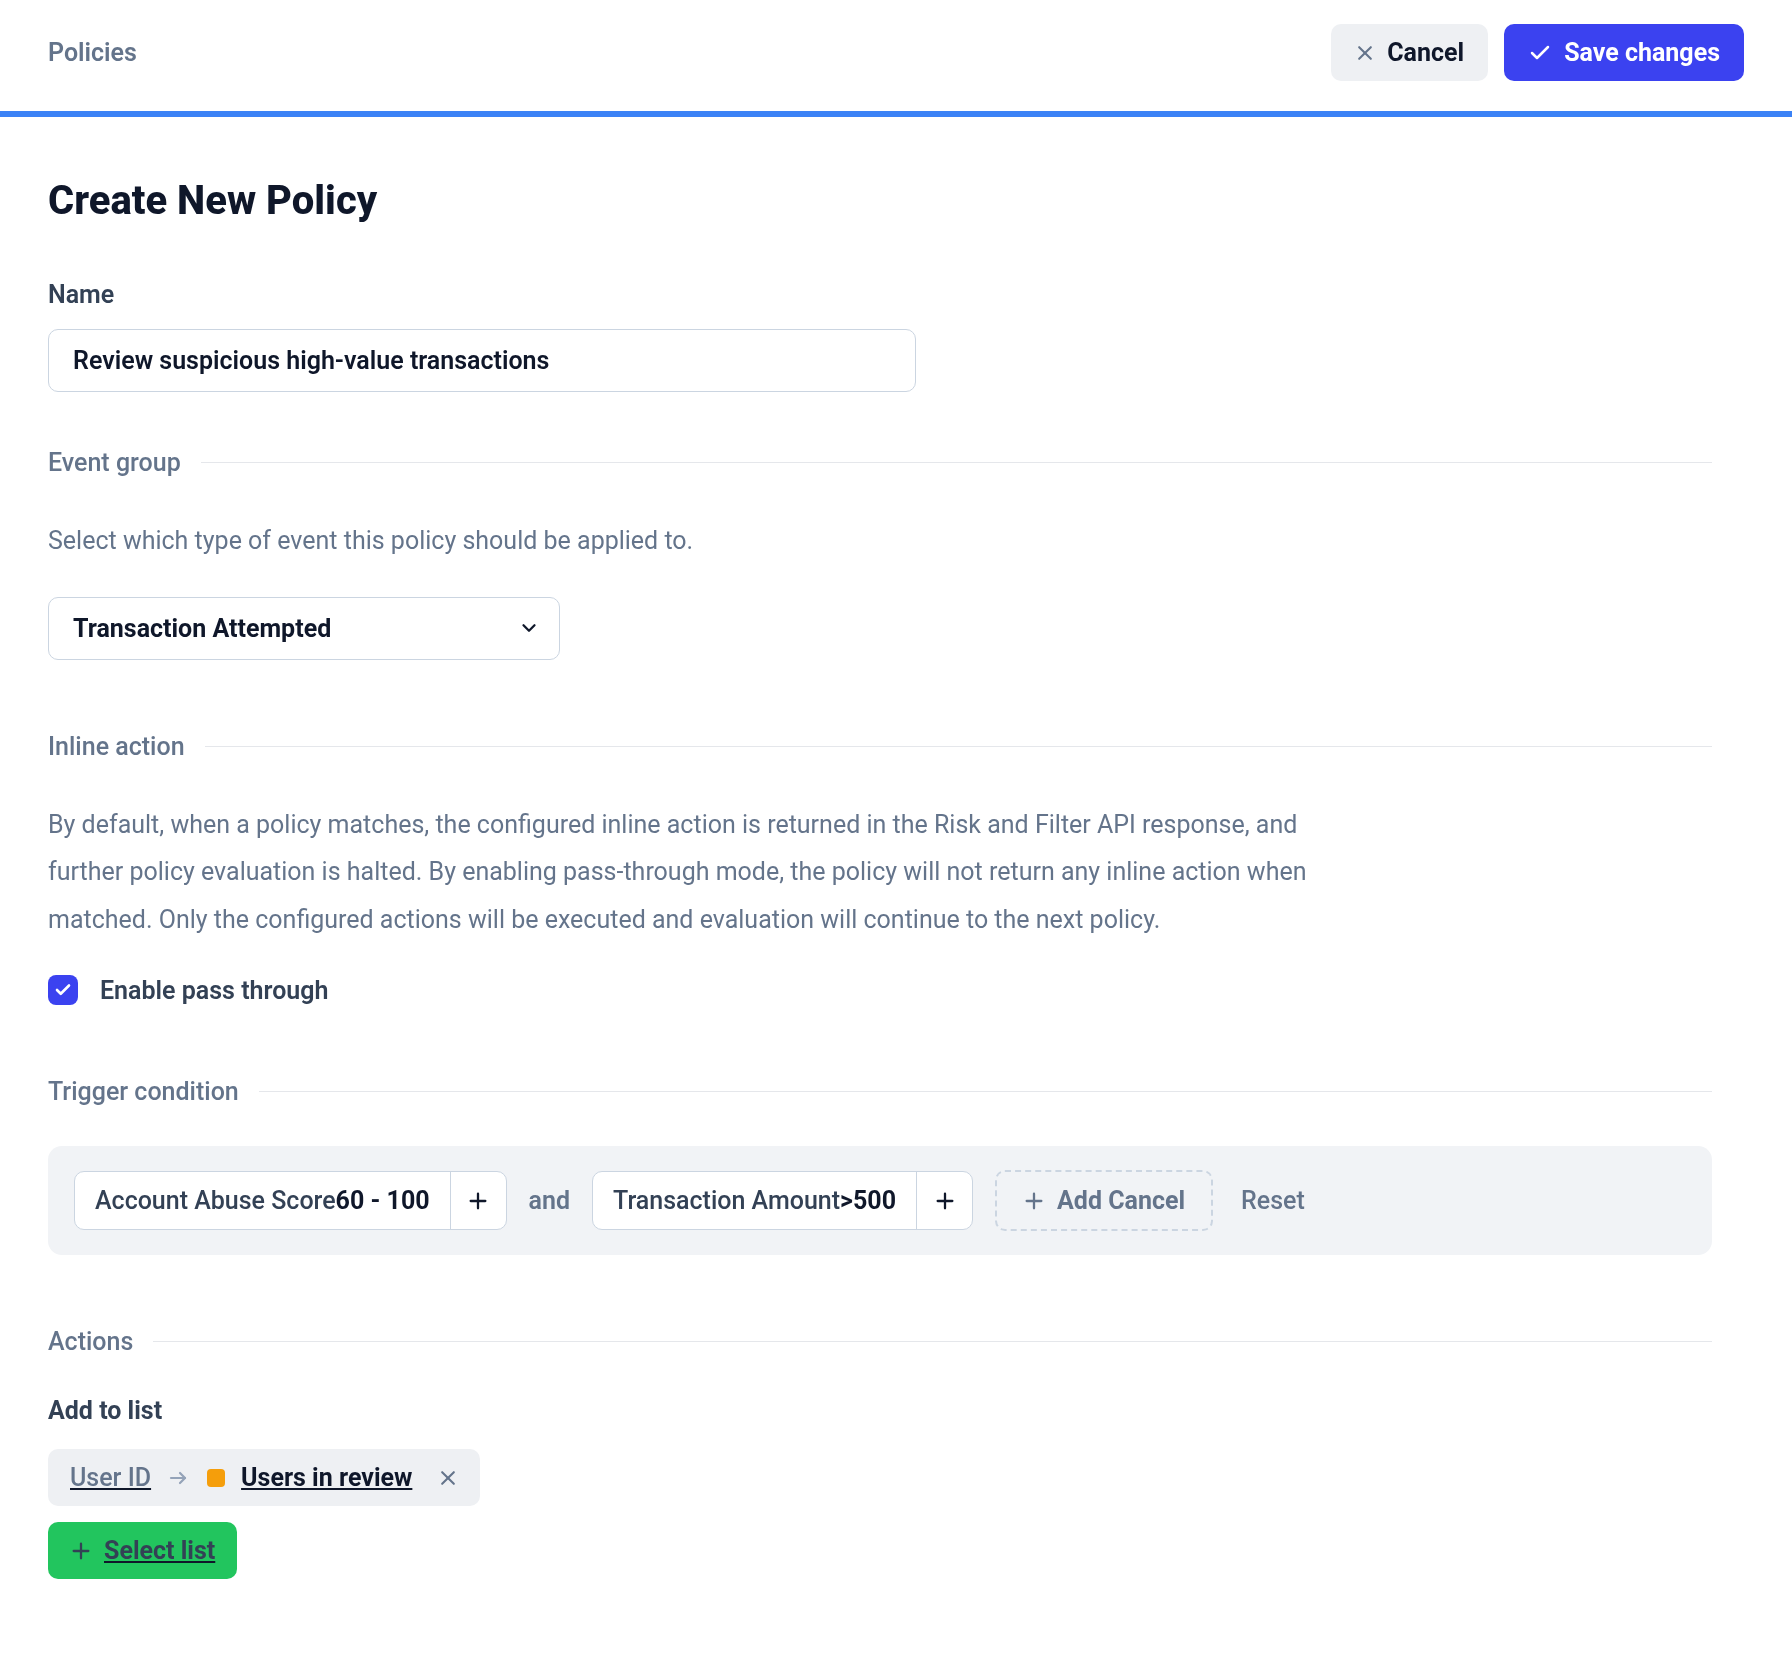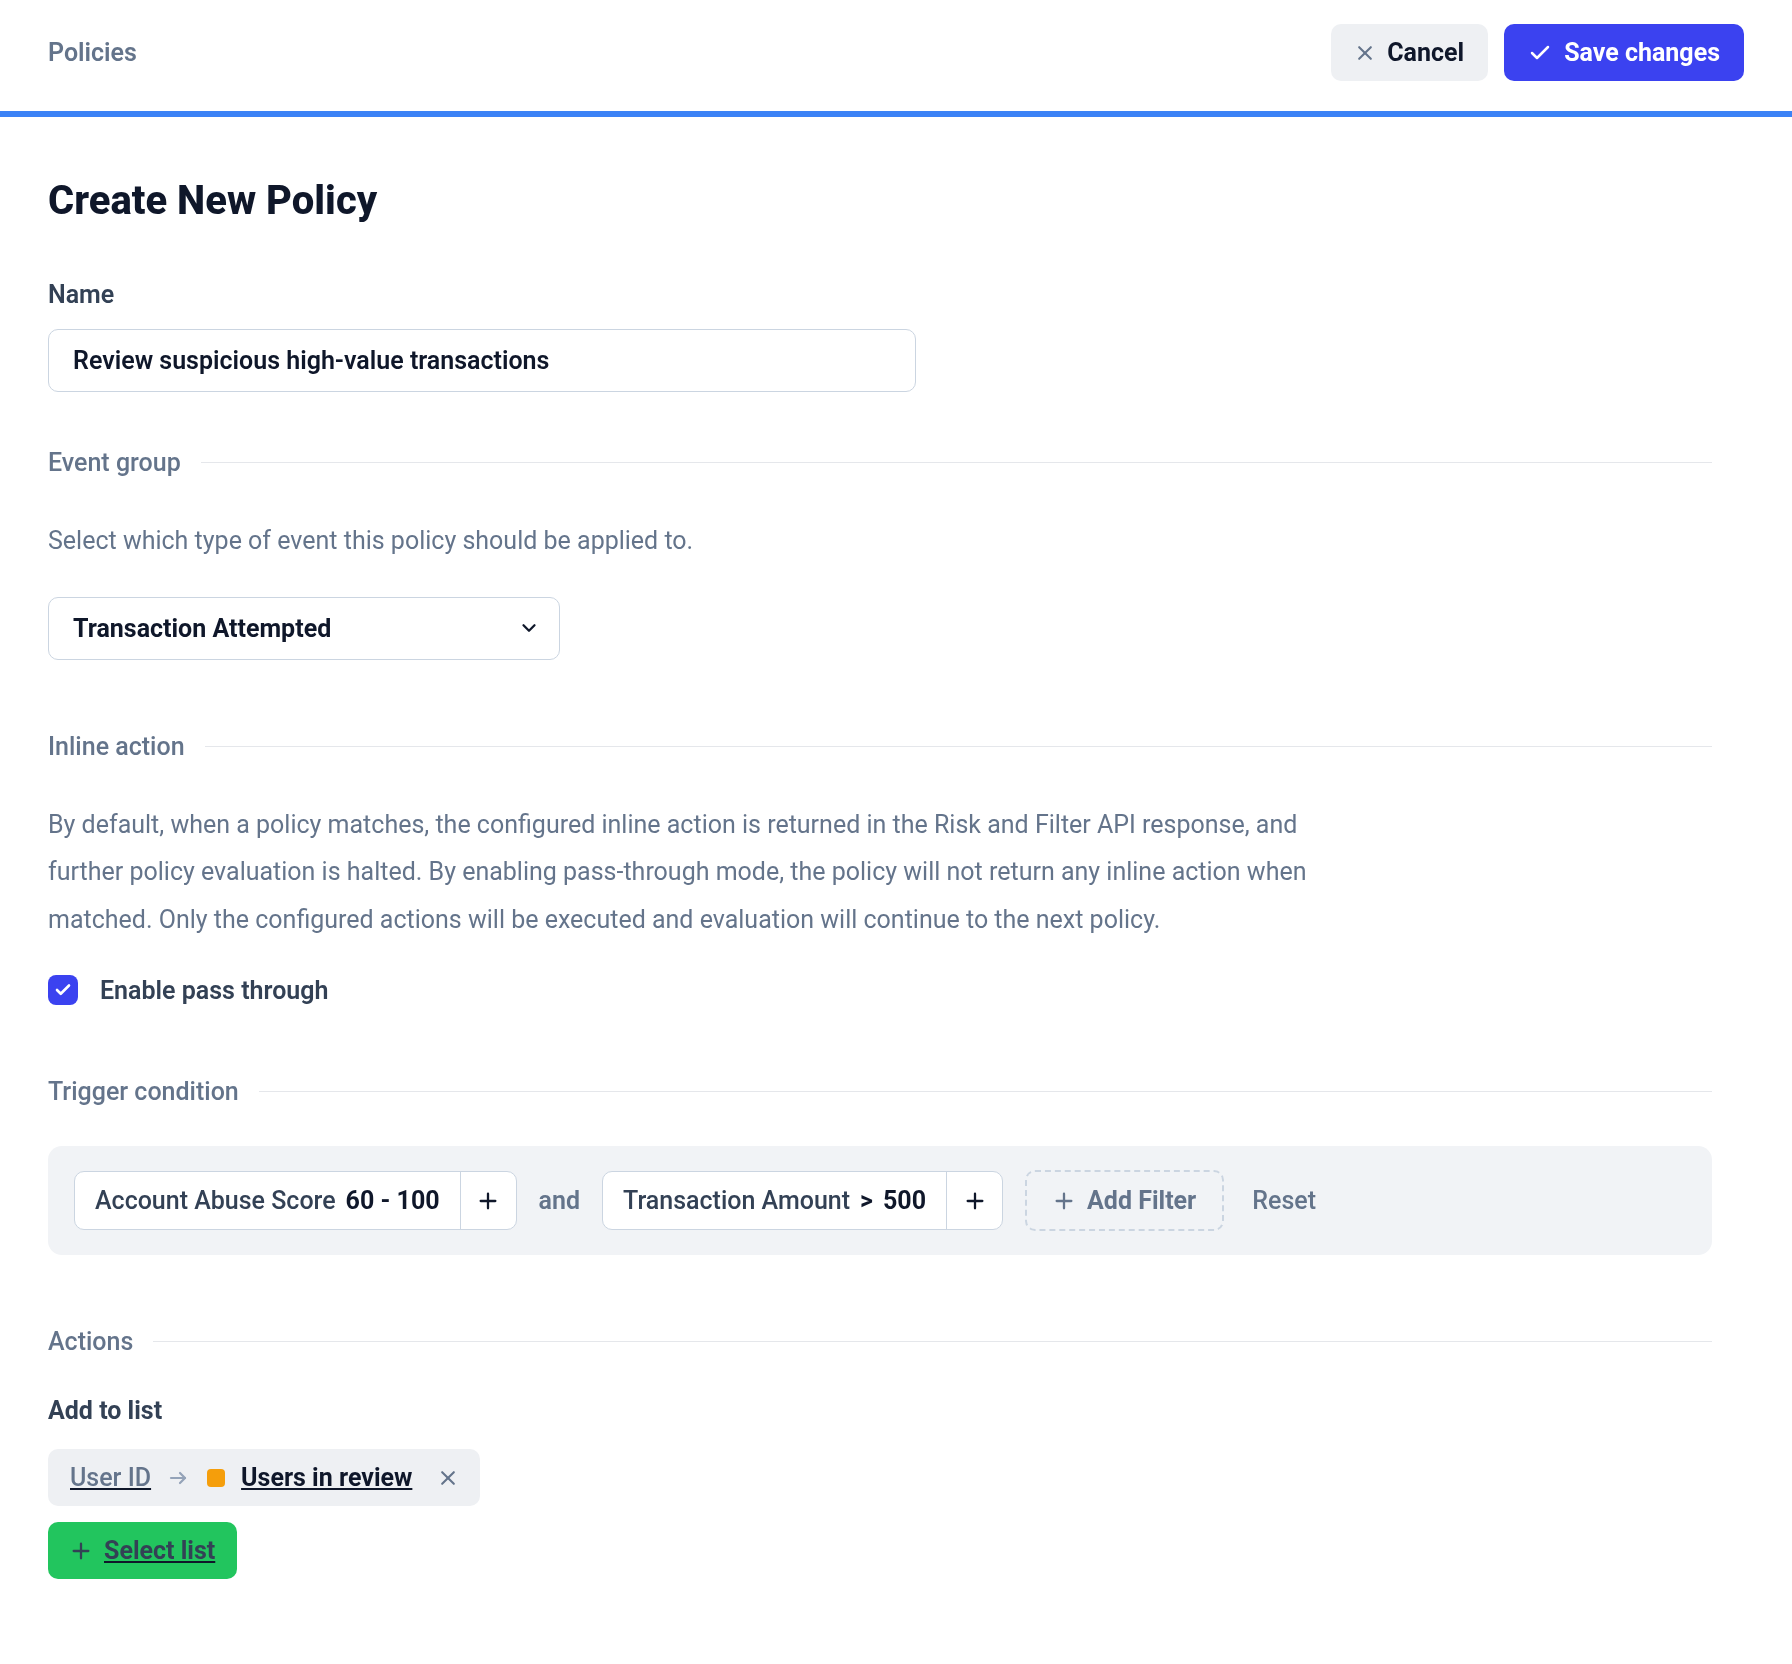--- a/index.html
+++ b/index.html
@@ -179,21 +179,20 @@
       display: inline-flex;
       align-items: stretch;
       background: #fff;
       border: 1.6px solid #cbd5e1;
       border-radius: 10px;
       overflow: hidden;
     }
     .chip-body {
       display: inline-flex;
       align-items: center;
-      gap: 10px;
       padding: 14px 20px;
       font-size: 25px;
       color: #334155;
       white-space: nowrap;
     }
     .chip-body .muted-text {
       font-weight: 500;
     }
     .chip-body .bold-text {
       font-weight: 700;
@@ -398,21 +397,21 @@
           </div>
         </div>
 
         <button class="add-filter-btn">
           <span>
             <svg width="22" height="22" viewBox="0 0 24 24" fill="none" stroke="currentColor" stroke-width="2.5" stroke-linecap="round">
               <line x1="12" y1="4" x2="12" y2="20"></line>
               <line x1="4" y1="12" x2="20" y2="12"></line>
             </svg>
           </span>
-          <span>Add Filter</span>
+          <span>Add Cancel</span>
         </button>
 
         <span class="reset-link">Reset</span>
       </div>
     </div>
 
     <div class="section">
       <div class="section-header">
         <span class="section-header-label">Actions</span>
         <div class="section-rule"></div>

